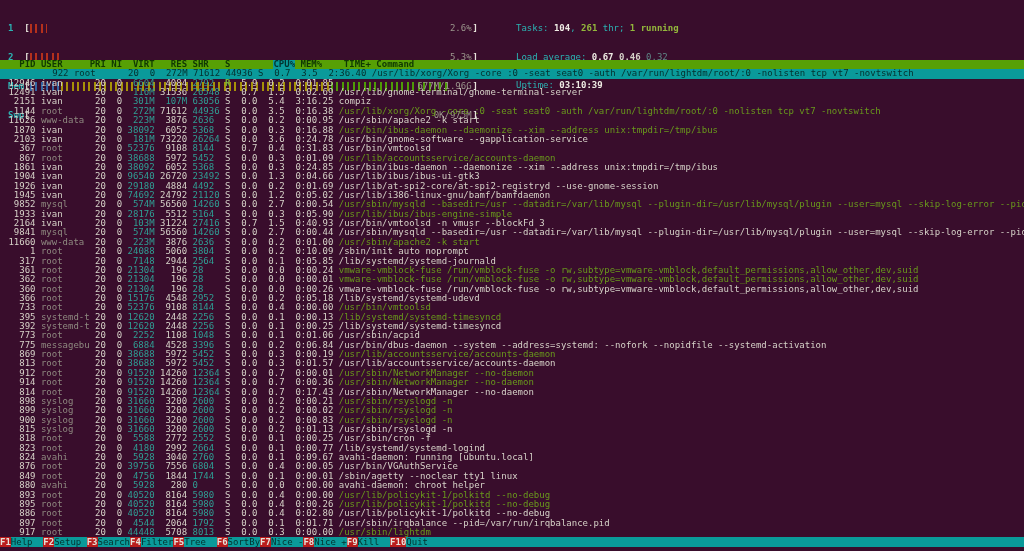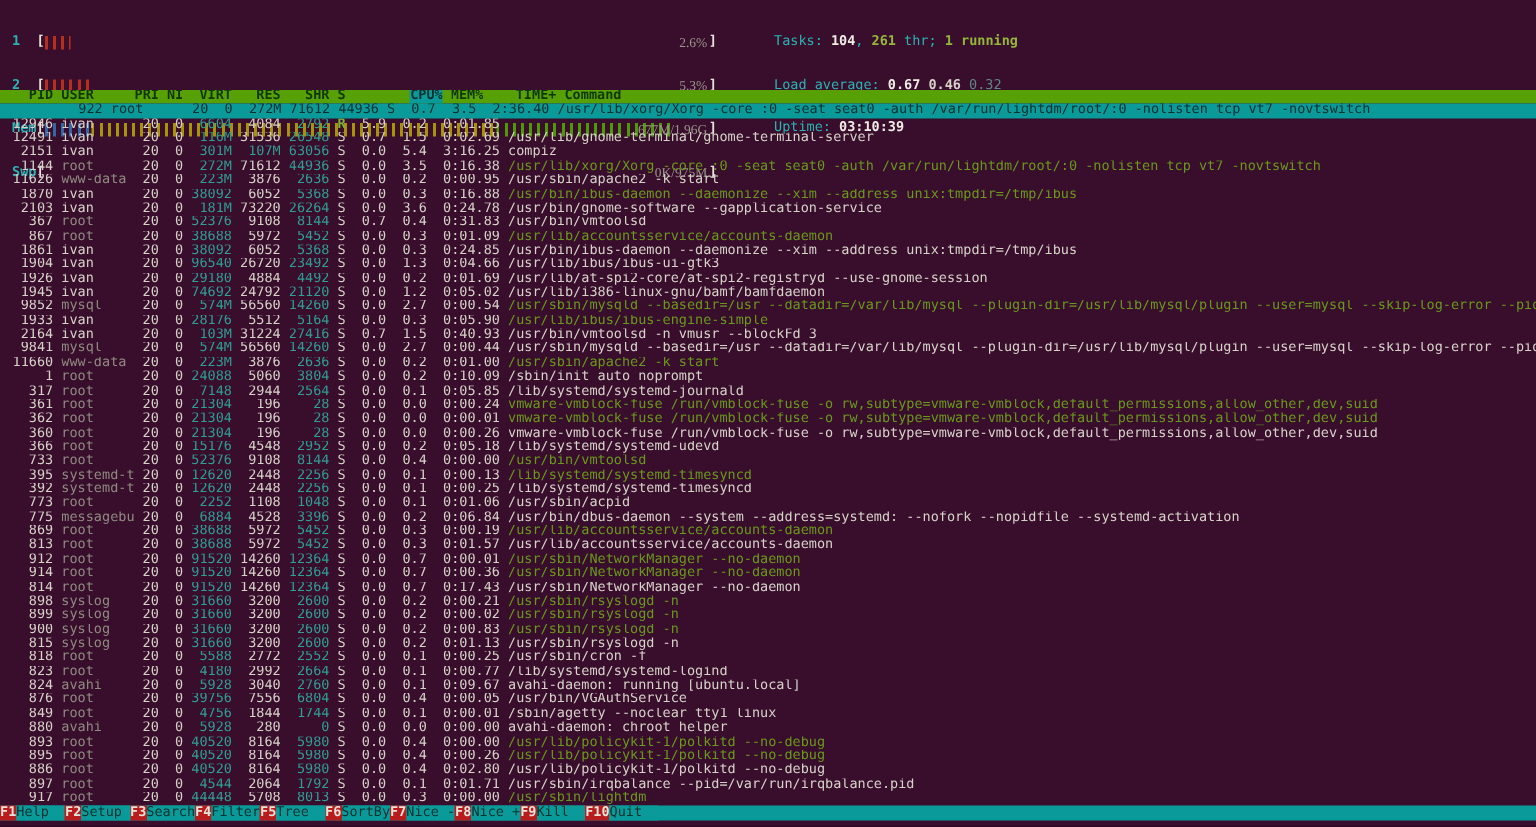--- a/index.html
+++ b/index.html
@@ -8,41 +8,41 @@
     background:#390d2c; color:#d6d2c8;
     font-family:"DejaVu Sans Mono", monospace; font-size:9px; line-height:9.4px;
     white-space:pre; cursor:default;
   }
   
   .hdr{position:absolute; top:0; left:0; right:0; height:60px; display:flex; padding-top:5px; box-sizing:border-box;}
   .meters{width:470px; margin-left:8px; flex:none;}
   .mrow{display:flex; height:10px; align-items:center;}
   .mlabel{flex:none; width:3ch; color:#2bb3b3; font-weight:bold;}
   .brk{flex:none; color:#e6e2da; font-weight:bold;}
-  .mbar{flex:1; position:relative; height:9px; display:flex;font-family:Liberation Serif, serif;}
+  .mbar{flex:1; position:relative; height:9px; display:flex;}
   .seg{height:100%; flex:none; background:repeating-linear-gradient(90deg, var(--c) 0 2px, transparent 2px 5.42px);}
   .mtext{position:absolute; right:1px; top:0; color:#9b968c; line-height:9px;}
   .hinfo{margin-left:38px; flex:1;}
   .irow{height:10px;}
   .lbl{color:#2bb3b3;}
   .vb{color:#efece4; font-weight:bold;}
   .vw{color:#d6d2c8; font-weight:bold;}
   .vg{color:#93b73c; font-weight:bold;}
   .vd{color:#5f8787;}
   
   .rows{position:absolute; top:60px; left:0; right:0; height:477px; overflow:hidden; display:flex; flex-direction:column;}
   .r{display:flex; flex:1; min-height:0; align-items:center; padding-left:3px;}
   .c{flex:none; overflow:hidden;}
   .w-pid {width:6ch; text-align:right; margin-right:1ch;}
   .w-user{width:9ch;}
   .w-pri {width:3ch; text-align:right;}
   .w-ni  {width:2ch; text-align:right; margin-left:1ch;}
   .w-virt{width:5ch; text-align:right; margin-left:1ch;}
   .w-res {width:5ch; text-align:right; margin-left:1ch;}
-  .w-shr {width:5ch; text-align:right; margin-left:1ch;}
+  .w-shr {width:5ch; text-align:left; margin-left:1ch;}
   .w-s   {width:1ch; text-align:center; margin-left:1ch;}
   .w-cpu {width:4ch; text-align:right; margin-left:1ch;}
   .w-mem {width:4ch; text-align:right; margin-left:1ch;}
   .w-time{width:8ch; text-align:right; margin-left:1ch;}
   .w-cmd {flex:1; margin-left:1ch; overflow:hidden; text-align:left;}
   .thead{background:#57a005; color:#103802; font-weight:bold;}
   .thead .sort{background:#0a9a9a; color:#03312e;margin-left:43px;}
   .dim{color:#8f8a80;}
   .teal{color:#2f9e94;}
   .green{color:#69991c;}

